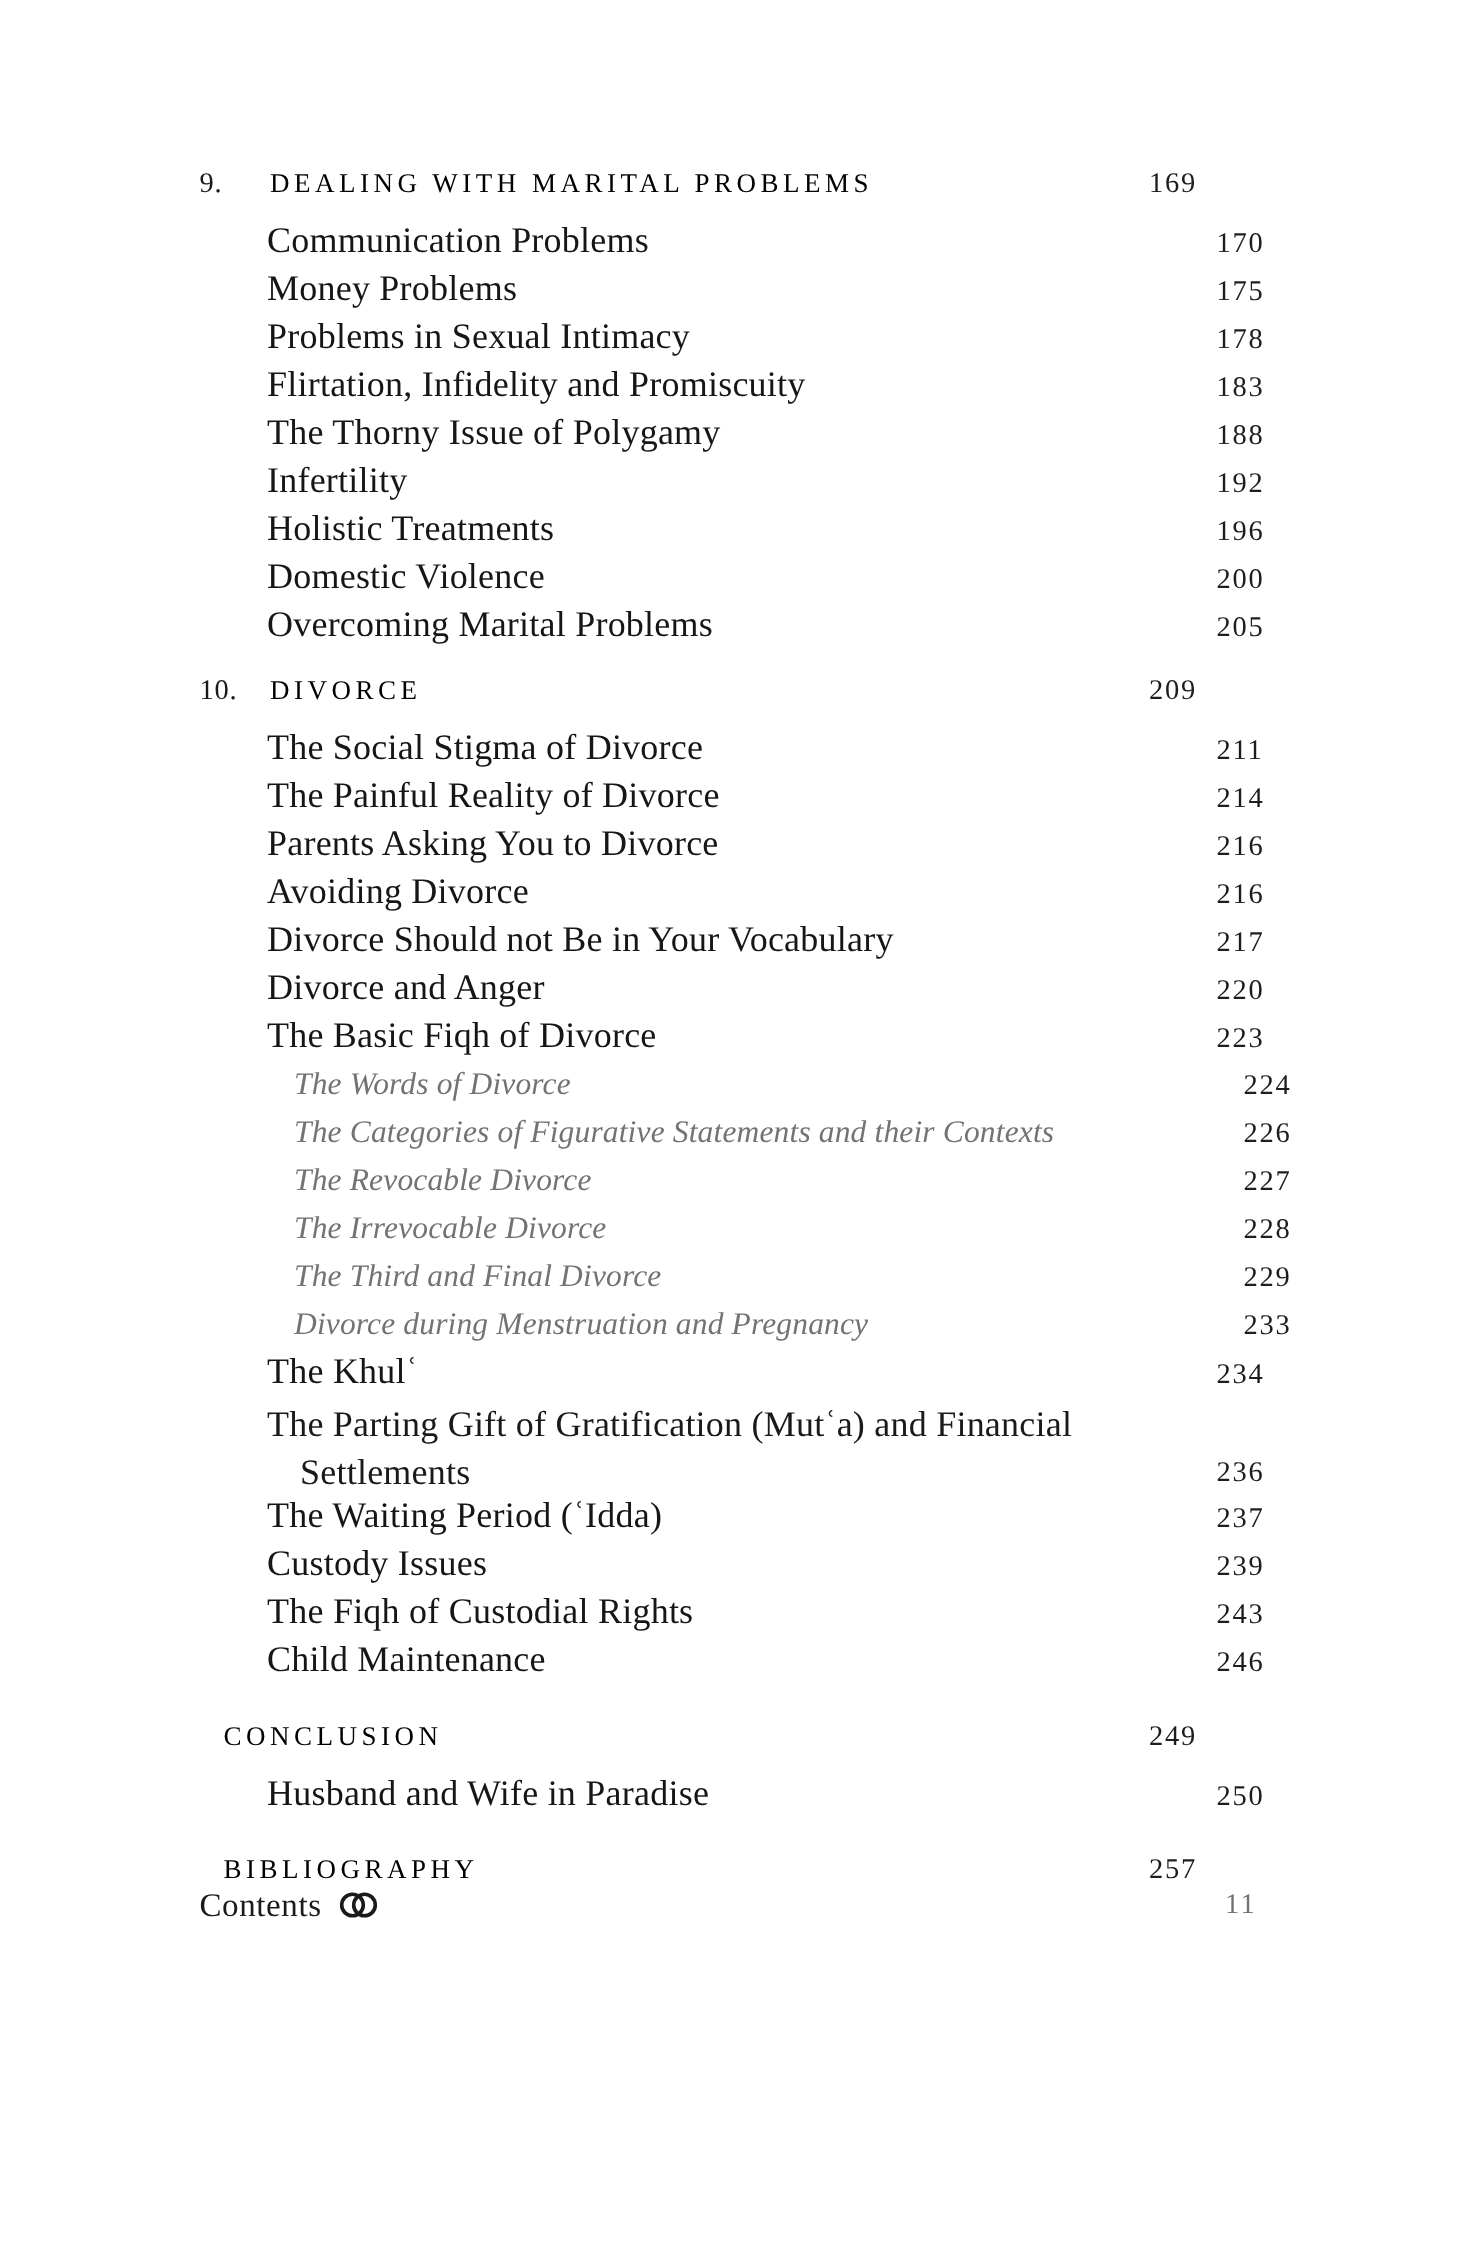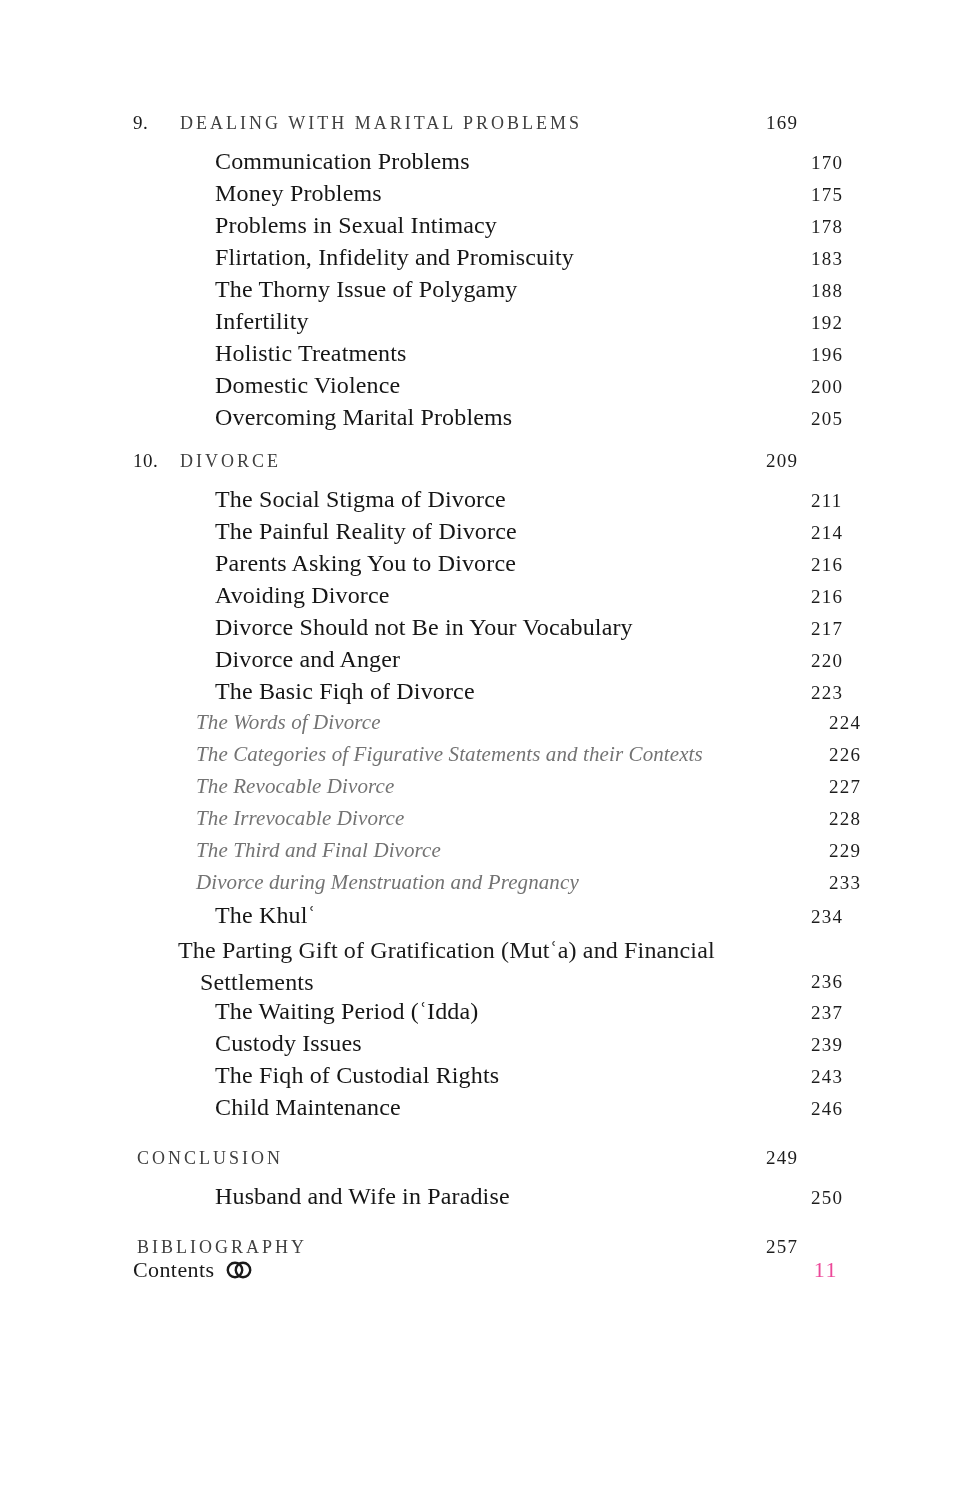--- a/index.html
+++ b/index.html
@@ -65,38 +65,37 @@
     font-size: 19px;
     letter-spacing: 0.5px;
     font-variant-numeric: oldstyle-nums;
     font-feature-settings: "onum" 1;
   }
 
   .chapter .title {
     font-size: 18px;
     letter-spacing: 3.0px;
     text-transform: uppercase;
-    color: #404040;
+    color: #000000;
   }
 
   .chapter.nonum .title {
-    margin-left: 4px;
+    margin-left: 16px;
   }
 
   
   .section {
     height: 32px;
     padding-left: 45px;
   }
 
   .section .title {
     font-size: 24px;
     letter-spacing: 0.15px;
     color: #161616;
-    margin-left: 37px;
   }
 
   
   .section.wrap {
     height: auto;
     align-items: flex-end;
     flex-wrap: wrap;
   }
   .section.wrap .titlewrap {
     flex: 0 1 auto;
@@ -157,23 +156,23 @@
 
   .footer .ornament {
     margin-left: 10px;
     display: inline-block;
     line-height: 0;
   }
 
   .footer .spacer { flex: 1 1 auto; }
 
   .footer .folio {
-    font-size: 22px;
+    font-size: 19px;
     letter-spacing: 1.5px;
-    color: #ec4899;
+    color: #737373;
     font-variant-numeric: oldstyle-nums;
     font-feature-settings: "onum" 1;
   }
 </style>
 </head>
 <body>
 
 <div class="page">
 
   <div class="toc">

